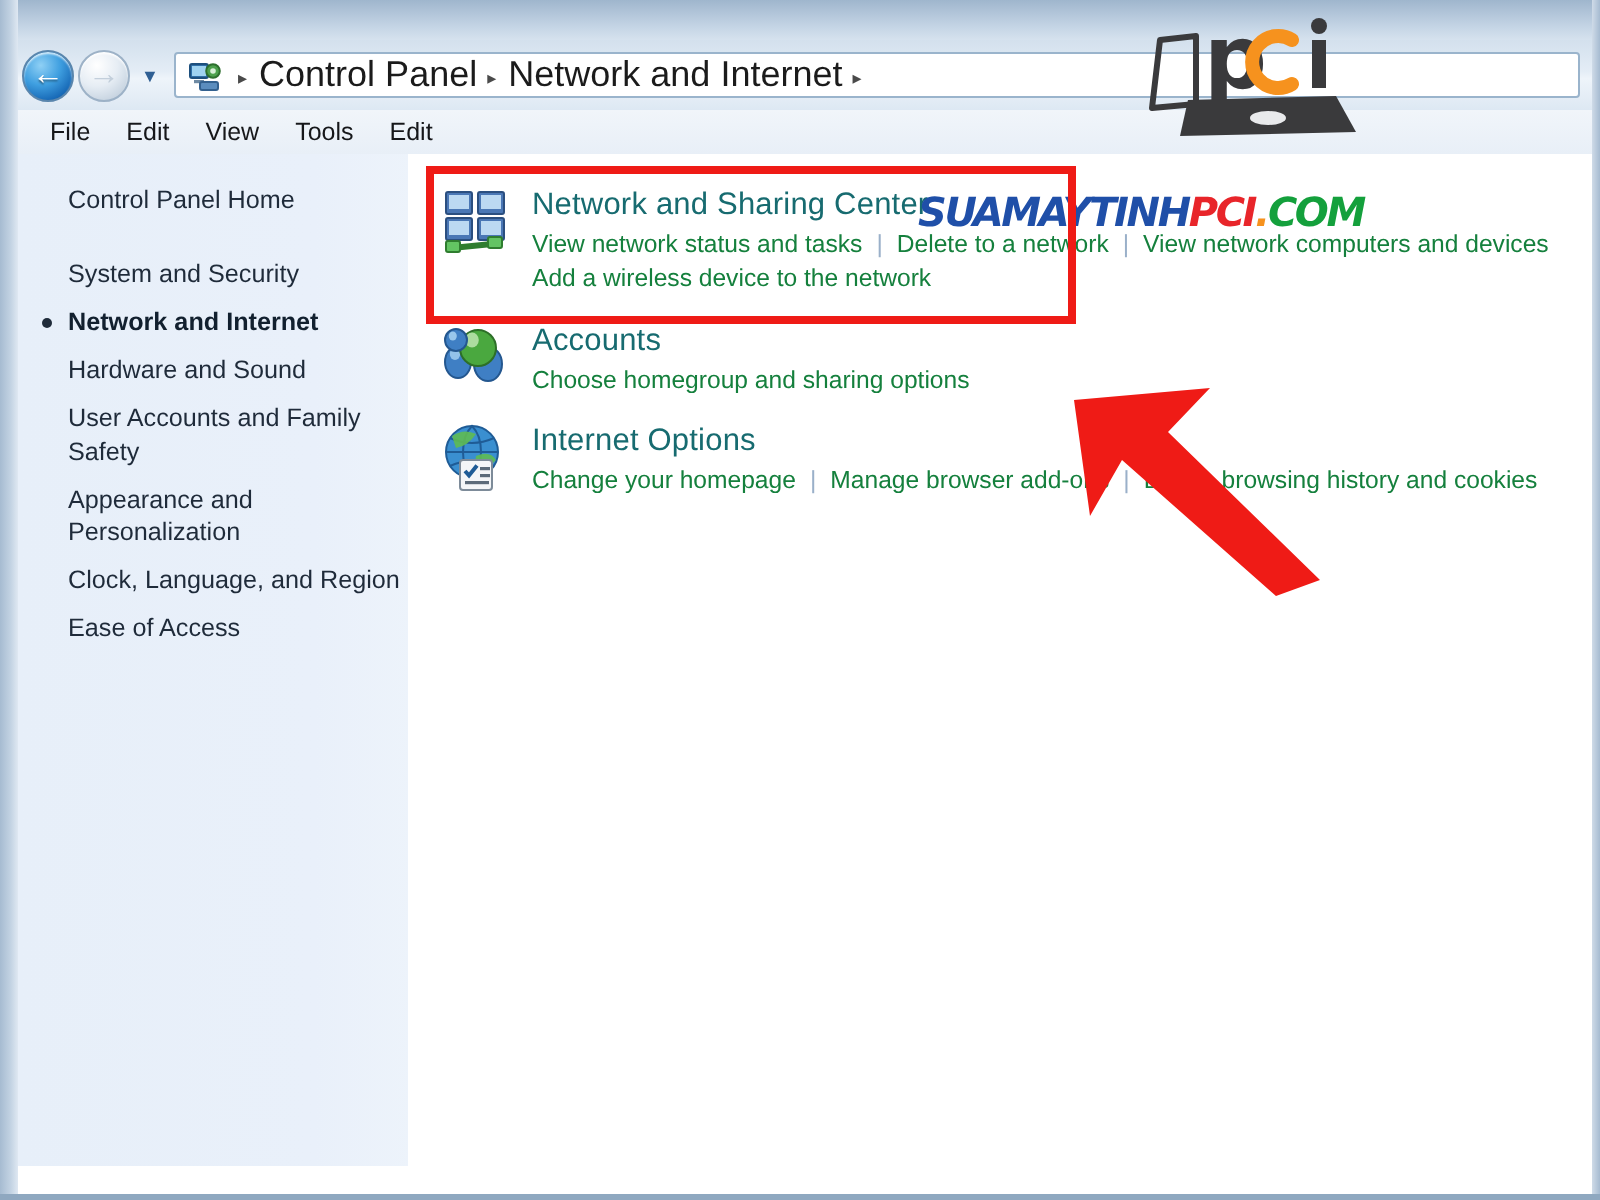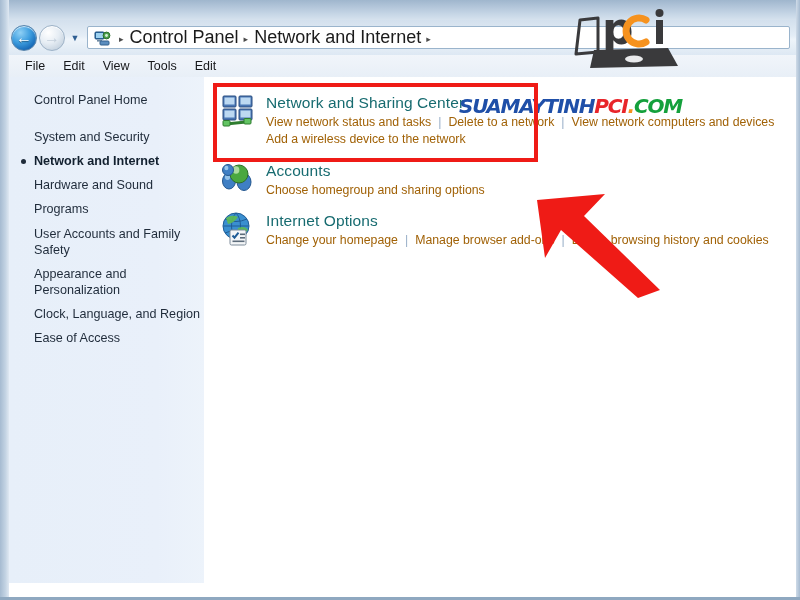--- a/index.html
+++ b/index.html
@@ -129,21 +129,21 @@
 
   
   .cat-row { display: flex; padding: 4px 0 2px 16px; }
   .cat-icon { width: 36px; height: 36px; flex: 0 0 auto; margin-right: 10px; position: relative; }
   .cat-text { padding-top: 1px; }
   .cat-title {
     font-size: 15.5px; color: #176b70; line-height: 1.15; margin-bottom: 2px;
     letter-spacing: .1px;
   }
   .cat-links { font-size: 12.3px; color: #1a4f9e; line-height: 1.42; }
-  .cat-links a { color: #a16207; text-decoration: none; text-align: center; }
+  .cat-links a { color: #15803d; text-decoration: none; text-align: center; }
   .link-sep { color: #9ab0c9; margin: 0 7px; }
 
   
   .red-box {
     position: absolute; left: 213px; top: 83px;
     width: 325px; height: 79px;
     border: 4px solid #ef1b16;
     pointer-events: none;
   }
 
@@ -230,23 +230,20 @@
         <span>System and Security</span>
       </div>
       <div class="side-item selected">
         <span class="side-bullet"></span>
         <span>Network and Internet</span>
       </div>
       <div class="side-item">
         <span>Hardware and Sound</span>
       </div>
       <div class="side-item">
-        <span>Programs</span>
-      </div>
-      <div class="side-item">
         <span>User Accounts and Family Safety</span>
       </div>
       <div class="side-item">
         <span>Appearance and Personalization</span>
       </div>
       <div class="side-item">
         <span>Clock, Language, and Region</span>
       </div>
       <div class="side-item">
         <span>Ease of Access</span>

